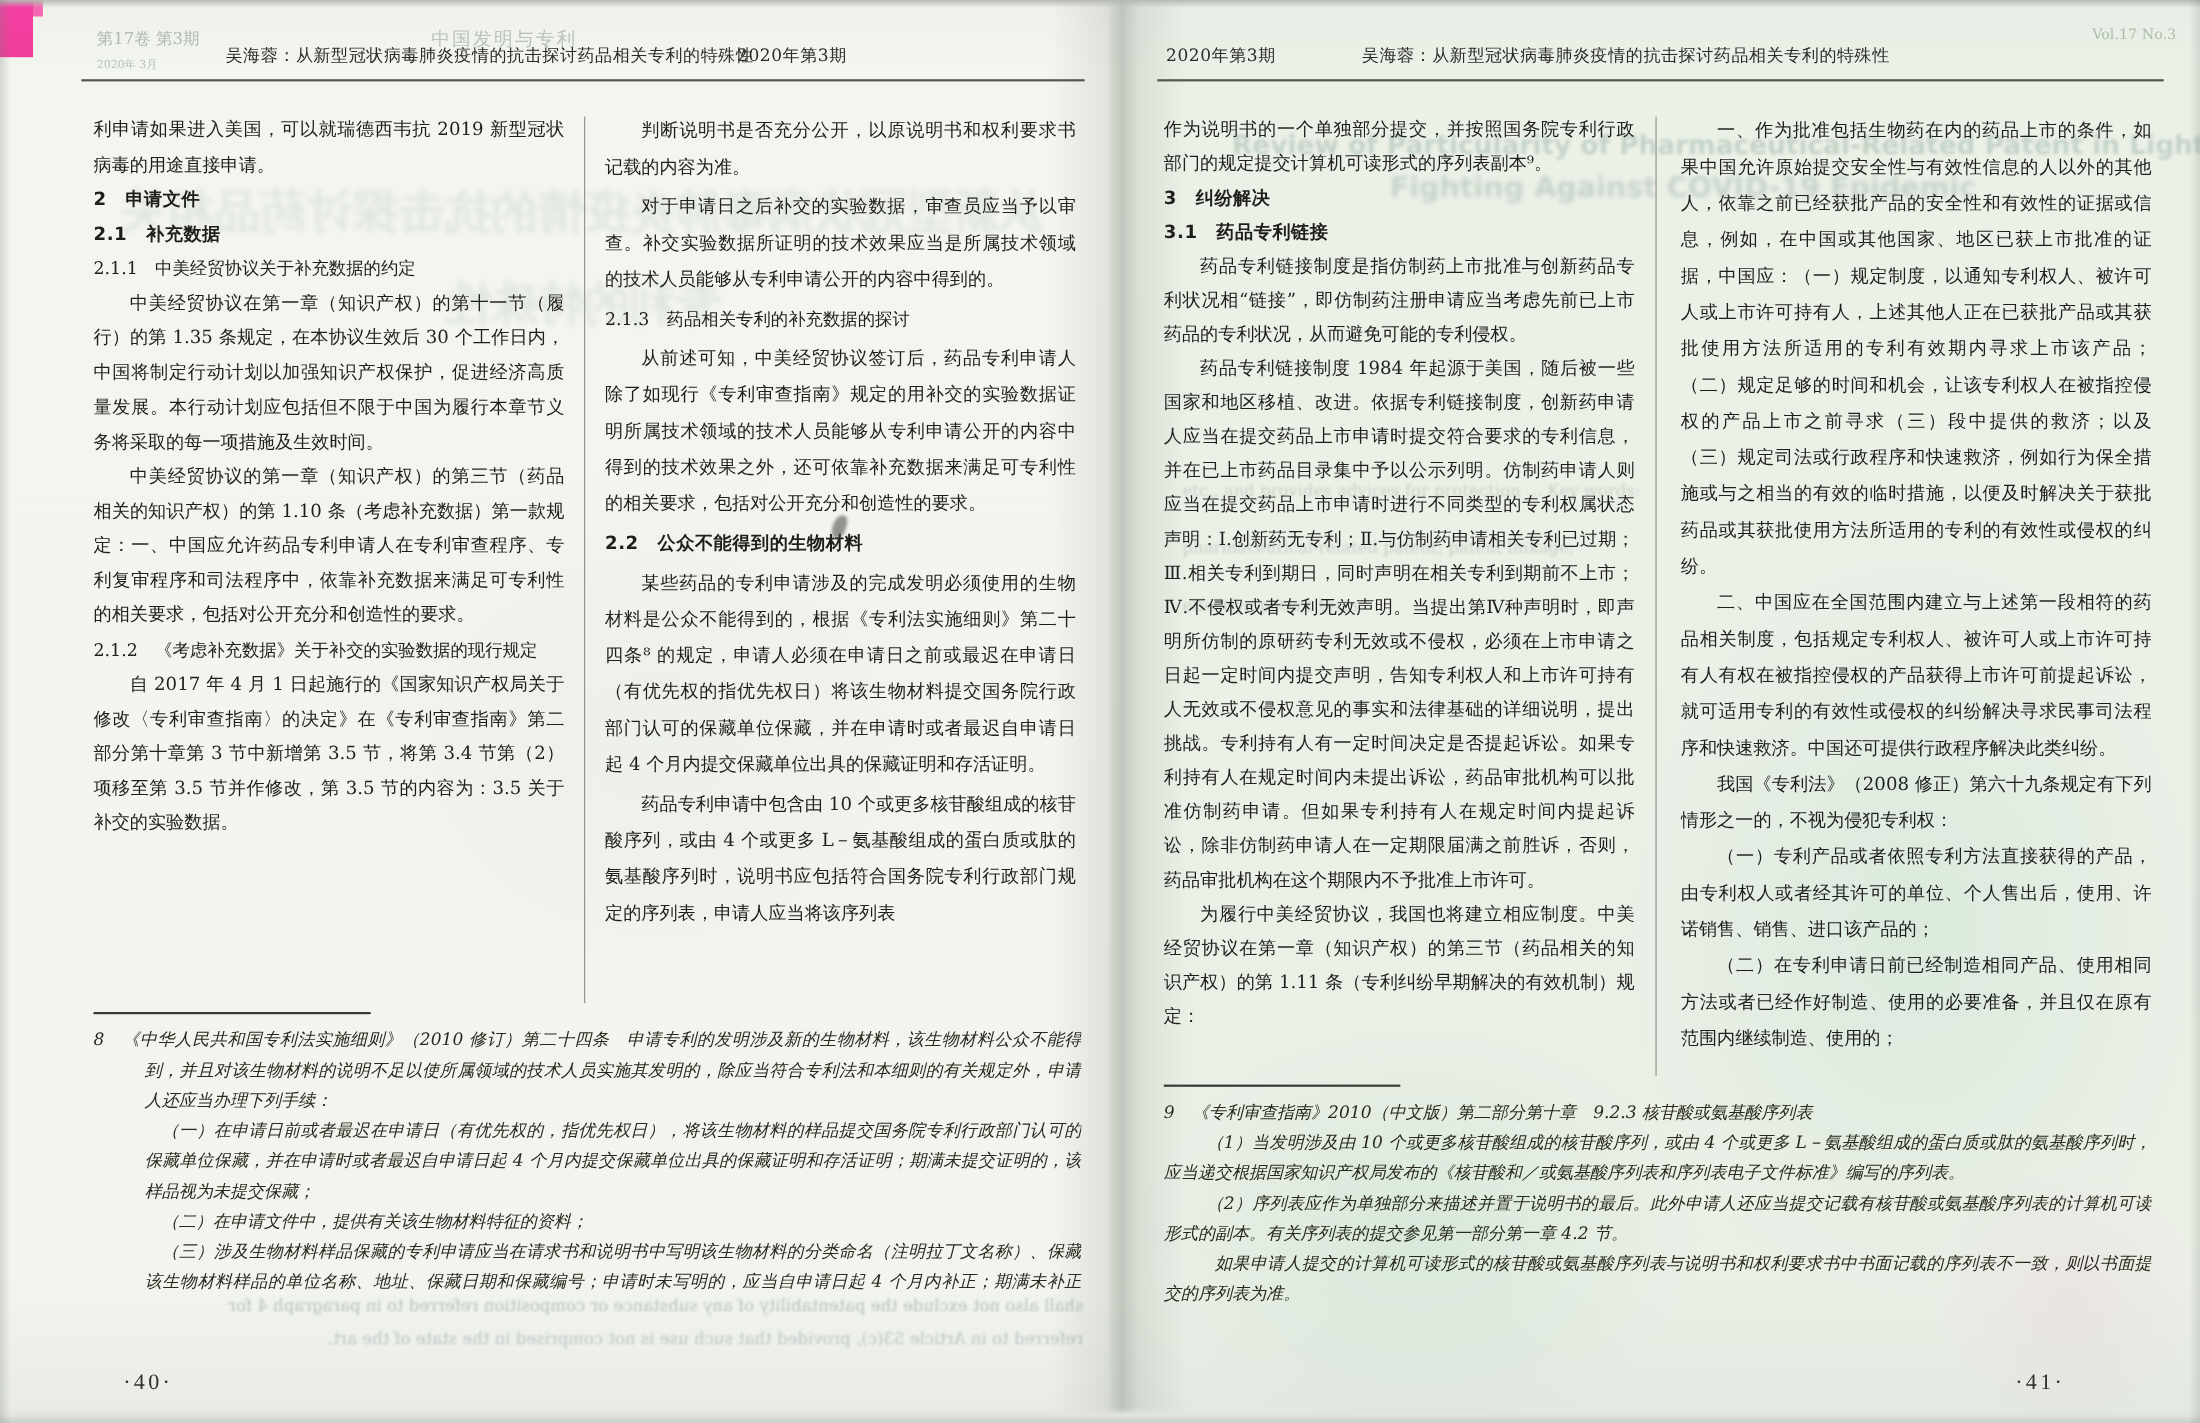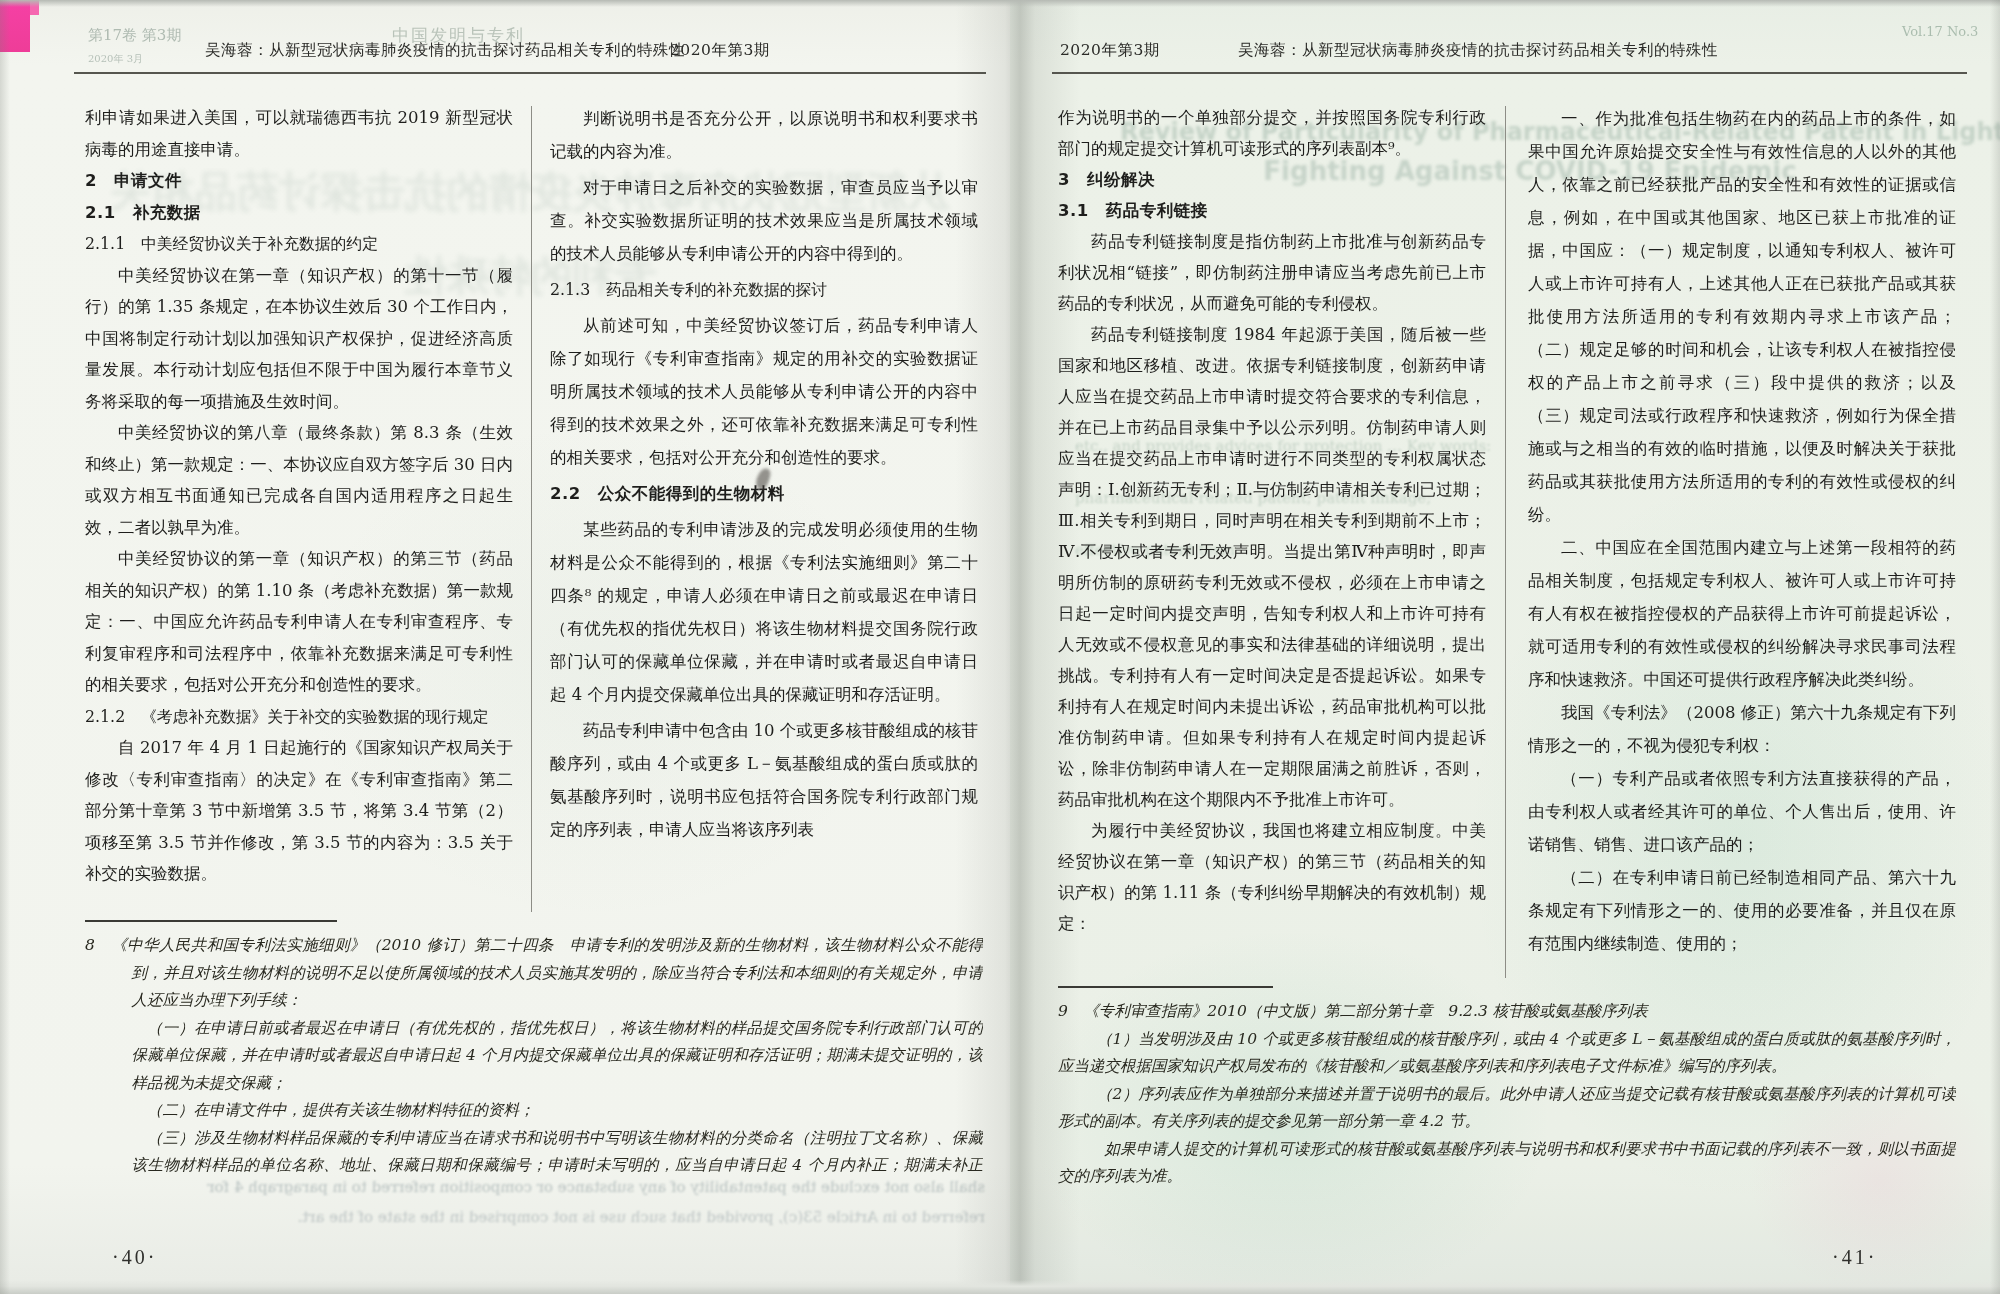--- a/index.html
+++ b/index.html
@@ -121,21 +121,20 @@
 <div class="runhead rh-issue-right">2020年第3期</div>
 <div class="runhead rh-title-right">吴海蓉：从新型冠状病毒肺炎疫情的抗击探讨药品相关专利的特殊性</div>
 <div class="rule rule-right"></div>
 
 <div class="col" id="col1">
     <div class="blk pc">利申请如果进入美国，可以就瑞德西韦抗 2019 新型冠状病毒的用途直接申请。</div>
     <div class="blk h1">2　申请文件</div>
     <div class="blk h1">2.1　补充数据</div>
     <div class="blk h3">2.1.1　中美经贸协议关于补充数据的约定</div>
     <div class="blk p">中美经贸协议在第一章（知识产权）的第十一节（履行）的第 1.35 条规定，在本协议生效后 30 个工作日内，中国将制定行动计划以加强知识产权保护，促进经济高质量发展。本行动计划应包括但不限于中国为履行本章节义务将采取的每一项措施及生效时间。</div>
-    <div class="blk p">中美经贸协议的第八章（最终条款）第 8.3 条（生效和终止）第一款规定：一、本协议应自双方签字后 30 日内或双方相互书面通知已完成各自国内适用程序之日起生效，二者以孰早为准。</div>
     <div class="blk p">中美经贸协议的第一章（知识产权）的第三节（药品相关的知识产权）的第 1.10 条（考虑补充数据）第一款规定：一、中国应允许药品专利申请人在专利审查程序、专利复审程序和司法程序中，依靠补充数据来满足可专利性的相关要求，包括对公开充分和创造性的要求。</div>
     <div class="blk h3">2.1.2　《考虑补充数据》关于补交的实验数据的现行规定</div>
     <div class="blk p">自 2017 年 4 月 1 日起施行的《国家知识产权局关于修改〈专利审查指南〉的决定》在《专利审查指南》第二部分第十章第 3 节中新增第 3.5 节，将第 3.4 节第（2）项移至第 3.5 节并作修改，第 3.5 节的内容为：3.5 关于补交的实验数据。</div>
   </div>
 <div class="col" id="col2">
     <div class="blk p">判断说明书是否充分公开，以原说明书和权利要求书记载的内容为准。</div>
     <div class="blk p">对于申请日之后补交的实验数据，审查员应当予以审查。补交实验数据所证明的技术效果应当是所属技术领域的技术人员能够从专利申请公开的内容中得到的。</div>
     <div class="blk h3">2.1.3　药品相关专利的补充数据的探讨</div>
     <div class="blk p">从前述可知，中美经贸协议签订后，药品专利申请人除了如现行《专利审查指南》规定的用补交的实验数据证明所属技术领域的技术人员能够从专利申请公开的内容中得到的技术效果之外，还可依靠补充数据来满足可专利性的相关要求，包括对公开充分和创造性的要求。</div>
     <div class="blk h2">2.2　公众不能得到的生物材料</div>
@@ -149,21 +148,21 @@
     <div class="blk h2">3.1　药品专利链接</div>
     <div class="blk p">药品专利链接制度是指仿制药上市批准与创新药品专利状况相“链接”，即仿制药注册申请应当考虑先前已上市药品的专利状况，从而避免可能的专利侵权。</div>
     <div class="blk p">药品专利链接制度 1984 年起源于美国，随后被一些国家和地区移植、改进。依据专利链接制度，创新药申请人应当在提交药品上市申请时提交符合要求的专利信息，并在已上市药品目录集中予以公示列明。仿制药申请人则应当在提交药品上市申请时进行不同类型的专利权属状态声明：Ⅰ.创新药无专利；Ⅱ.与仿制药申请相关专利已过期；Ⅲ.相关专利到期日，同时声明在相关专利到期前不上市；Ⅳ.不侵权或者专利无效声明。当提出第Ⅳ种声明时，即声明所仿制的原研药专利无效或不侵权，必须在上市申请之日起一定时间内提交声明，告知专利权人和上市许可持有人无效或不侵权意见的事实和法律基础的详细说明，提出挑战。专利持有人有一定时间决定是否提起诉讼。如果专利持有人在规定时间内未提出诉讼，药品审批机构可以批准仿制药申请。但如果专利持有人在规定时间内提起诉讼，除非仿制药申请人在一定期限届满之前胜诉，否则，药品审批机构在这个期限内不予批准上市许可。</div>
     <div class="blk p">为履行中美经贸协议，我国也将建立相应制度。中美经贸协议在第一章（知识产权）的第三节（药品相关的知识产权）的第 1.11 条（专利纠纷早期解决的有效机制）规定：</div>
   </div>
 <div class="col" id="col4">
     <div class="blk p">一、作为批准包括生物药在内的药品上市的条件，如果中国允许原始提交安全性与有效性信息的人以外的其他人，依靠之前已经获批产品的安全性和有效性的证据或信息，例如，在中国或其他国家、地区已获上市批准的证据，中国应：（一）规定制度，以通知专利权人、被许可人或上市许可持有人，上述其他人正在已获批产品或其获批使用方法所适用的专利有效期内寻求上市该产品；（二）规定足够的时间和机会，让该专利权人在被指控侵权的产品上市之前寻求（三）段中提供的救济；以及（三）规定司法或行政程序和快速救济，例如行为保全措施或与之相当的有效的临时措施，以便及时解决关于获批药品或其获批使用方法所适用的专利的有效性或侵权的纠纷。</div>
     <div class="blk p">二、中国应在全国范围内建立与上述第一段相符的药品相关制度，包括规定专利权人、被许可人或上市许可持有人有权在被指控侵权的产品获得上市许可前提起诉讼，就可适用专利的有效性或侵权的纠纷解决寻求民事司法程序和快速救济。中国还可提供行政程序解决此类纠纷。</div>
     <div class="blk p">我国《专利法》（2008 修正）第六十九条规定有下列情形之一的，不视为侵犯专利权：</div>
     <div class="blk p">（一）专利产品或者依照专利方法直接获得的产品，由专利权人或者经其许可的单位、个人售出后，使用、许诺销售、销售、进口该产品的；</div>
-    <div class="blk p">（二）在专利申请日前已经制造相同产品、第六十九条规定有下列情形之一的、使用的必要准备，并且仅在原有范围内继续制造、使用的；</div>
+    <div class="blk p">（二）在专利申请日前已经制造相同产品、使用相同方法或者已经作好制造、使用的必要准备，并且仅在原有范围内继续制造、使用的；</div>
   </div>
 <div class="vdiv vdiv-right"></div>
 
 <div class="fnsep fnsep-left"></div>
 <div class="fn" id="fn-left">
     <div class="hang">8　《中华人民共和国专利法实施细则》（2010 修订）第二十四条　申请专利的发明涉及新的生物材料，该生物材料公众不能得到，并且对该生物材料的说明不足以使所属领域的技术人员实施其发明的，除应当符合专利法和本细则的有关规定外，申请人还应当办理下列手续：</div>
     <div class="item">（一）在申请日前或者最迟在申请日（有优先权的，指优先权日），将该生物材料的样品提交国务院专利行政部门认可的保藏单位保藏，并在申请时或者最迟自申请日起 4 个月内提交保藏单位出具的保藏证明和存活证明；期满未提交证明的，该样品视为未提交保藏；</div>
     <div class="item">（二）在申请文件中，提供有关该生物材料特征的资料；</div>
     <div class="item">（三）涉及生物材料样品保藏的专利申请应当在请求书和说明书中写明该生物材料的分类命名（注明拉丁文名称）、保藏该生物材料样品的单位名称、地址、保藏日期和保藏编号；申请时未写明的，应当自申请日起 4 个月内补正；期满未补正的，视为未提交保藏。</div>
   </div>

